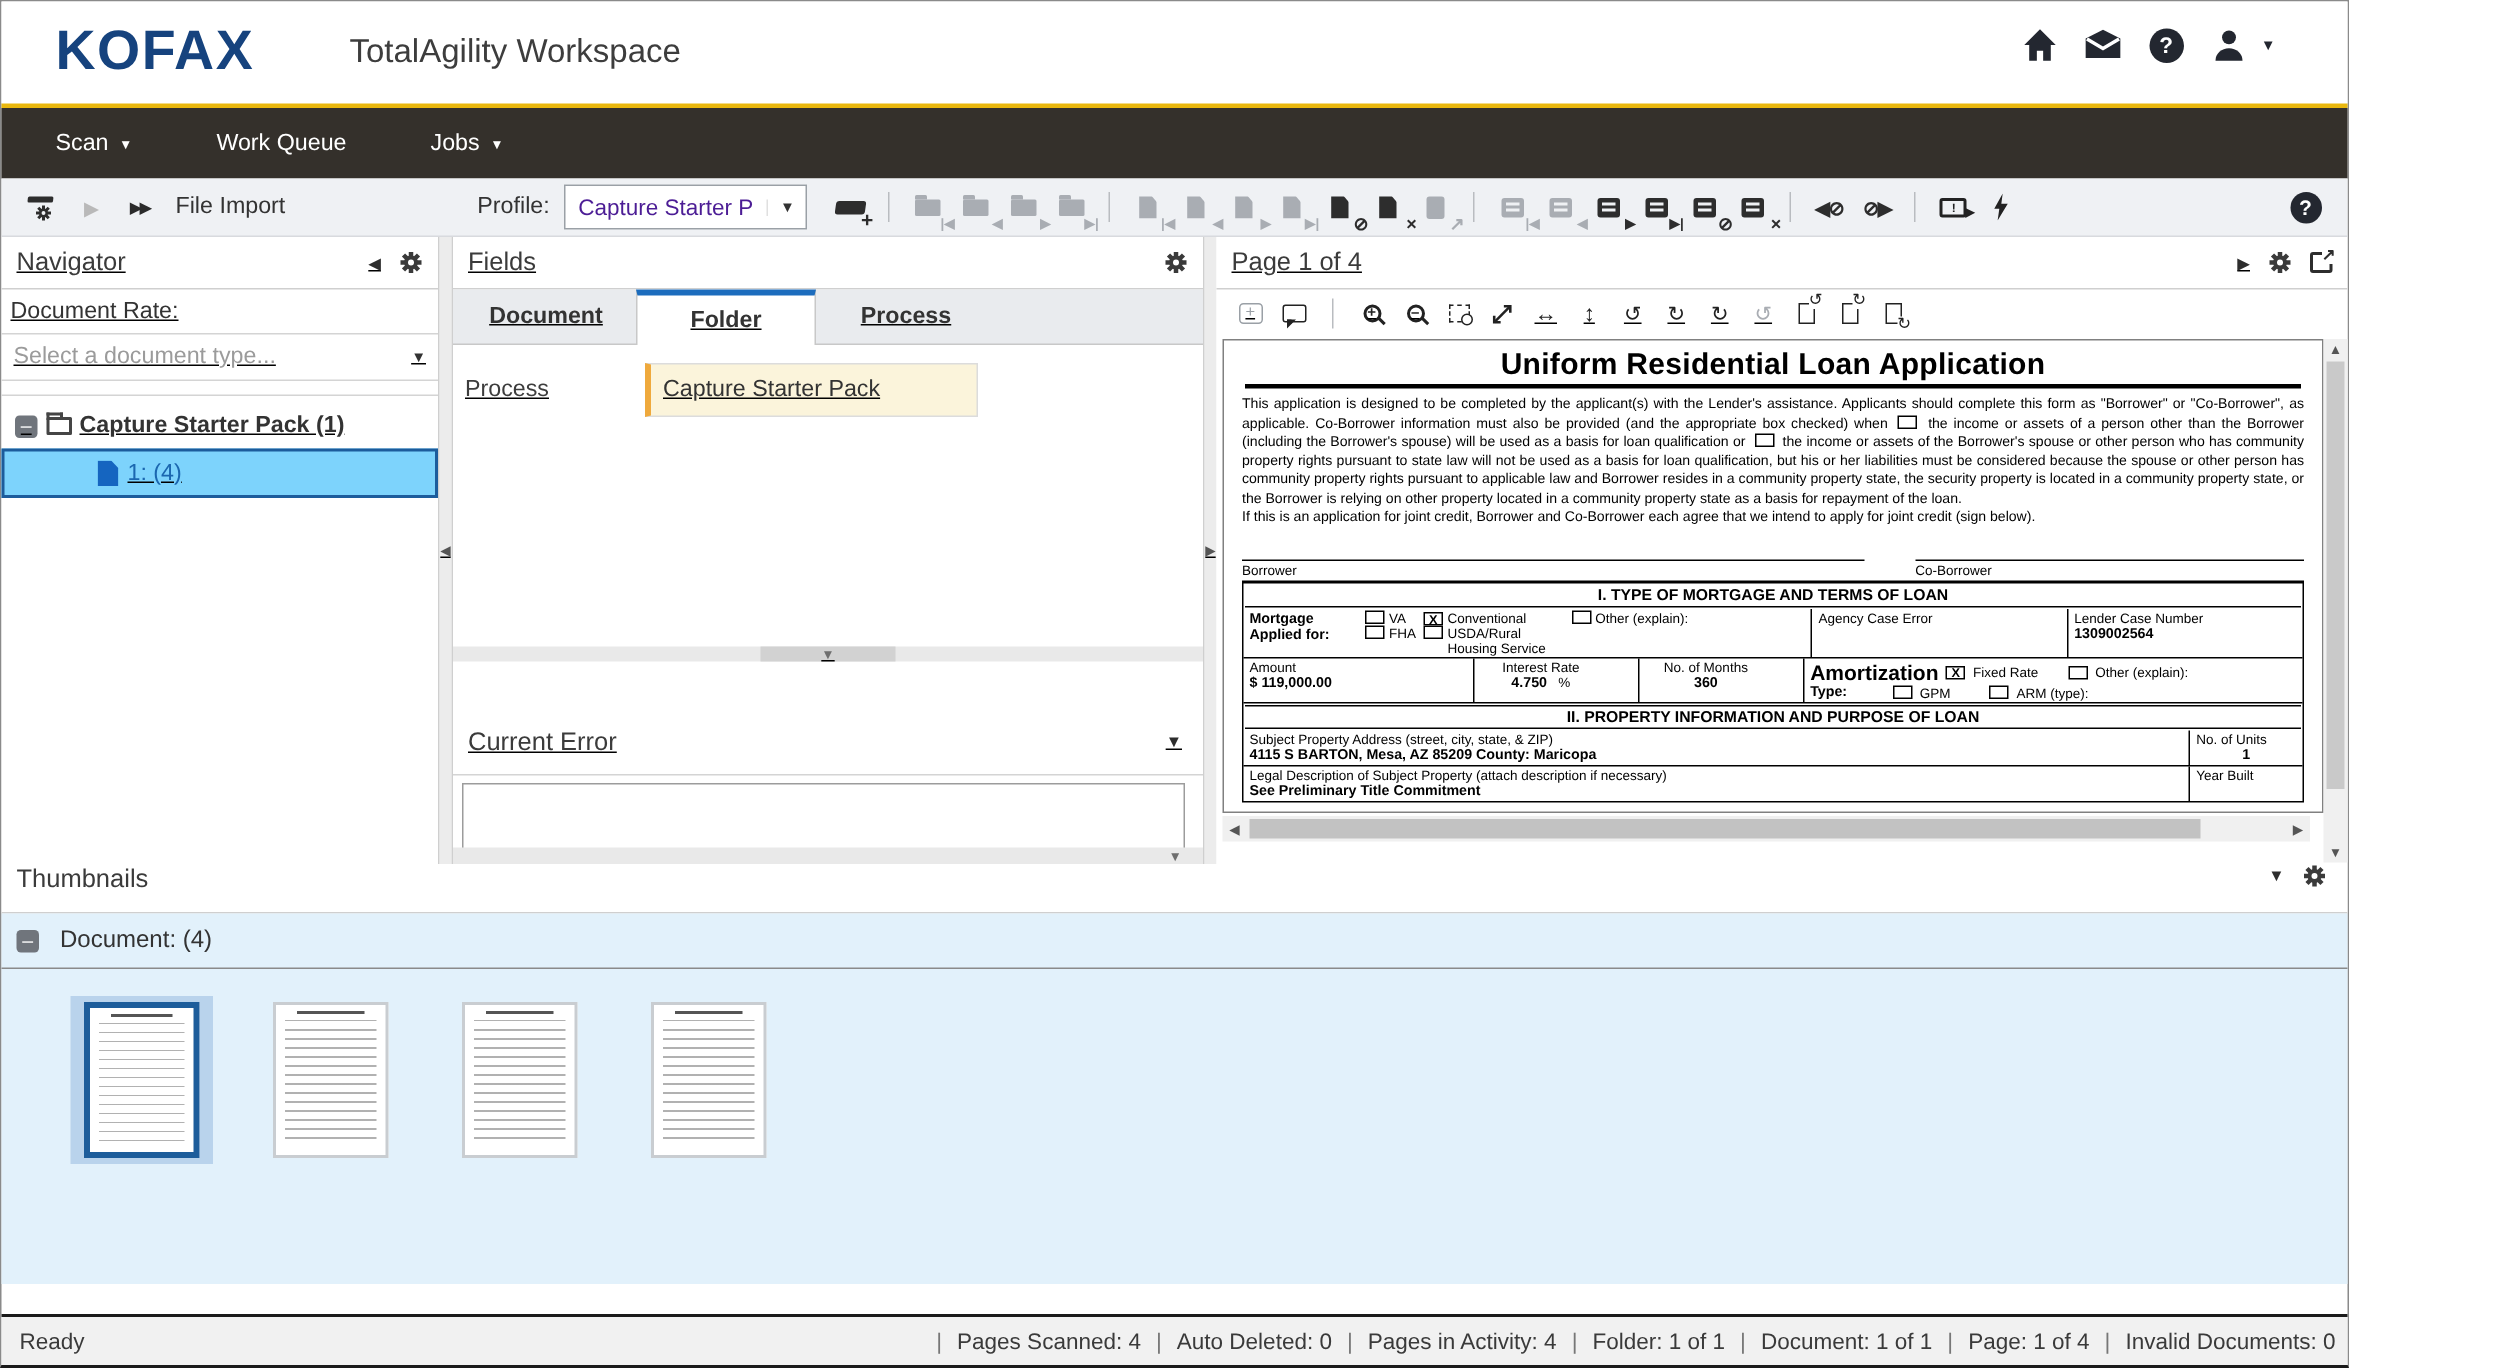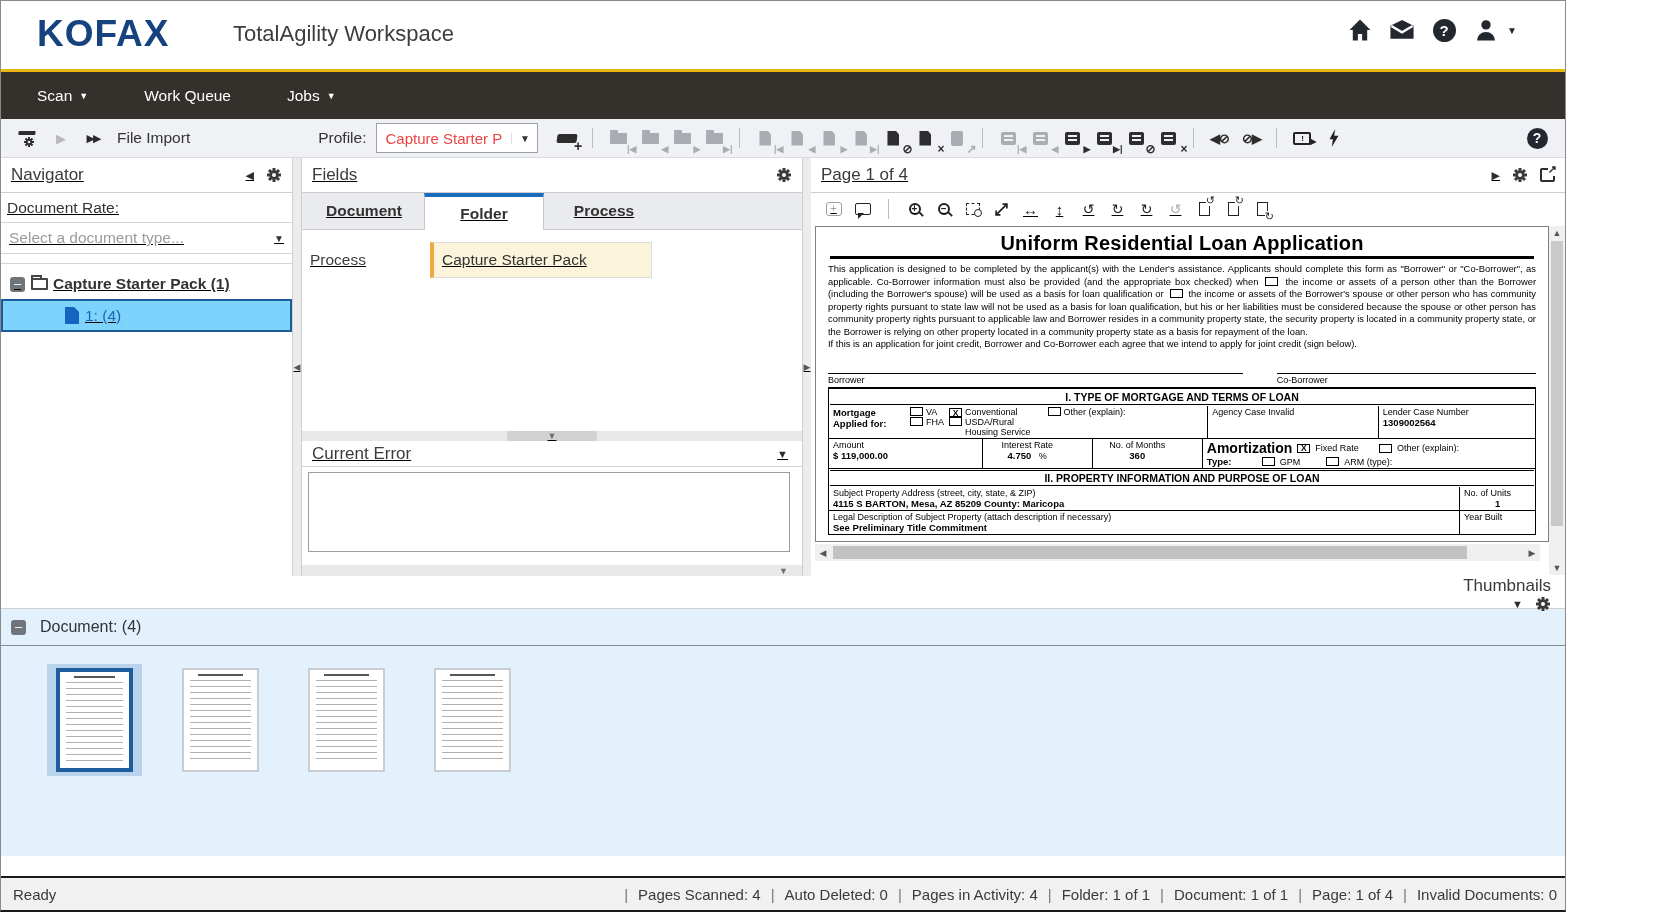--- a/index.html
+++ b/index.html
@@ -25,21 +25,21 @@
 
   
   .toolbar { position:absolute; left:0; top:118px; width:100%; height:39px; background:#eff1f4; border-bottom:1px solid #d8dade;
              display:flex; align-items:center; padding:0 12px; }
   .tb-lbl { font-size:15.5px; color:#333; }
   .vsep { width:1px; height:20px; background:#b9bcc0; margin:0 9px; flex:none; }
   .tb-btn { position:relative; width:26px; height:24px; display:flex; align-items:center; justify-content:center; cursor:pointer; flex:none; margin:0 3px; }
   .play { font-size:13px; color:#b9b9b9; }
   .ffwd { font-size:11px; color:#2b2b2b; letter-spacing:-2px; }
   .profile-select { width:162px; height:30px; background:#fff; border:1px solid #9aa0a6; margin-left:10px; display:flex; align-items:center; cursor:pointer; }
-  .profile-select .val { flex:1; font-size:15px; color:#ef4444; padding-left:8px; white-space:nowrap; overflow:hidden; }
+  .profile-select .val { flex:1; font-size:15px; color:#4c1d95; padding-left:8px; white-space:nowrap; overflow:hidden; }
   .profile-select .sel-caret { width:26px; text-align:center; font-size:10px; color:#333; border-left:1px solid #e0e0e0; }
 
   
   .ic-folder { position:relative; width:17px; height:11px; border-radius:1px; }
   .ic-folder::before { content:""; position:absolute; left:0; top:-3px; width:8px; height:3px; background:inherit; border-radius:1px 1px 0 0; }
   .ic-page { position:relative; width:12px; height:15px; clip-path:polygon(0 0,68% 0,100% 30%,100% 100%,0 100%); }
   .ic-doc { position:relative; width:15px; height:13px; border-radius:2px; }
   .ic-doc::before { content:""; position:absolute; left:3px; top:3px; right:3px; height:2px; background:#eff1f4; box-shadow:0 4px 0 #eff1f4; }
   .dk { background:#2d2d2d; } .gy { background:#a9adb3; }
   .ov { position:absolute; right:-5px; bottom:-4px; font-size:9px; line-height:1; font-weight:700;
@@ -88,21 +88,21 @@
   
   .tabs { height:37px; background:#e9ebee; border-bottom:1px solid #c8c8c8; display:flex; padding-left:2px; }
   .tab { width:120px; display:flex; align-items:center; justify-content:center; font-size:15.5px; font-weight:700; color:#333; cursor:pointer; }
   .tab.active { background:#fff; border-left:1px solid #c8c8c8; border-right:1px solid #c8c8c8; border-top:4px solid #1c6cbd; margin-bottom:-1px; }
   .field-row { display:flex; align-items:center; padding:12px 8px; }
   .field-lbl { width:120px; font-size:15.5px; color:#3d3d3d; }
   .field-input { width:222px; height:36px; background:#fbf4db; border:1px solid #dcdcdc; border-left:4px solid #efa93c; font-size:15.5px; color:#333; display:flex; align-items:center; padding-left:8px; cursor:text; }
   .fields-body { height:201px; }
   .splitter-h { height:10px; background:#e9e9e9; display:flex; align-items:center; justify-content:center; cursor:row-resize; }
   .splitter-h .pill { background:#d2d2d2; width:90px; text-align:center; font-size:9px; color:#6e6e6e; line-height:10px; }
-  .err-hdr { height:26px; border-bottom:1px solid #d4d4d4; display:flex; align-items:center; padding:0 14px 0 10px; }
+  .err-hdr { height:44px; border-bottom:1px solid #d4d4d4; display:flex; align-items:center; padding:0 14px 0 10px;margin-top:32px; }
   .err-title { flex:1; font-size:17px; color:#3b3b3b; }
   .err-box { margin:5px 12px 0 6px; height:80px; border:1px solid #9c9c9c; background:#fff; }
   .fields-bottom { position:absolute; bottom:0; left:0; right:0; height:11px; background:#e9e9e9; display:flex; align-items:center; justify-content:flex-end; padding-right:14px; }
   .fields-bottom span { font-size:9px; color:#6e6e6e; }
 
   
   .pg-toolbar { height:32px; display:flex; align-items:center; padding-left:10px; gap:4px; }
   .pt-btn { position:relative; width:25px; height:22px; display:flex; align-items:center; justify-content:center; cursor:pointer; flex:none; }
   .note-add { width:16px; height:14px; border:1.6px solid #9aa0a6; border-radius:3px; color:#9aa0a6; font-size:11px; line-height:11px; text-align:center; }
   .bubble { position:relative; width:16px; height:12px; border:1.8px solid #222; border-radius:2px; }
@@ -142,21 +142,21 @@
   .lf-row:last-child { border-bottom:none; }
   .lf-cell { border-left:1px solid #000; padding:1px 4px; font-size:9px; }
   .lf-cell:first-child { border-left:none; }
   .lf-val { font-weight:700; font-size:9.5px; }
   .mort-grid { display:flex; gap:2px; font-size:9px; }
   .mort-col b { font-size:9.5px; }
   .amort-line { display:flex; align-items:center; gap:2px; }
 
   
   .thumbs-panel { position:absolute; left:0; top:575px; width:100%; height:280px; }
-  .thumbs-hdr { height:33px; background:#fff; border-bottom:1px solid #cfcfcf; display:flex; align-items:flex-end; padding:0 14px 0 10px;flex-direction:column; }
+  .thumbs-hdr { height:33px; background:#fff; border-bottom:1px solid #cfcfcf; display:flex; align-items:flex-start; padding:0 14px 0 10px; }
   .thumbs-title { flex:1; font-size:17px; color:#3b3b3b; }
   .thumbs-body { height:247px; background:#e2f1fb; }
   .thumb-group { height:37px; display:flex; align-items:center; border-bottom:1px solid #8a8a8a; }
   .thumb-group .minus-box { margin:0 14px 0 10px; }
   .thumb-group-lbl { font-size:16px; color:#333; }
   .thumb-strip { display:flex; gap:31px; padding:18px 0 0 46px; }
   .thumb-item { width:95px; height:112px; display:flex; align-items:center; justify-content:center; cursor:pointer; }
   .thumb-page { width:77px; height:104px; background:#fff; border:2px solid #c9cdd1; position:relative; }
   .thumb-page::before { content:""; position:absolute; left:6px; right:6px; top:10px; bottom:6px;
       background:repeating-linear-gradient(to bottom, rgba(100,100,100,.5) 0 1px, transparent 1px 6px); }
@@ -532,21 +532,21 @@
             <div class="lf-sec first">I. TYPE OF MORTGAGE AND TERMS OF LOAN</div>
             <div class="lf-row">
               <div class="lf-cell" style="flex:5.2;">
                 <div class="mort-grid">
                   <div class="mort-col" style="width:72px;"><b>Mortgage</b><br><b>Applied for:</b></div>
                   <div class="mort-col"><span class="cbx"></span><span>VA</span><br><span class="cbx"></span><span>FHA</span></div>
                   <div class="mort-col" style=""><span class="cbx">X</span><span>Conventional</span><br><span class="cbx"></span><span>USDA/Rural</span><br><span style="margin-left:19px;">Housing Service</span></div>
                   <div class="mort-col" style="margin-left:12px;"><span class="cbx"></span><span>Other (explain):</span></div>
                 </div>
               </div>
-              <div class="lf-cell" style="flex:2.1;">Agency Case Invalid</div>
+              <div class="lf-cell" style="flex:2.1;">Agency Case Error</div>
               <div class="lf-cell" style="flex:2.2;">
                 <span>Lender Case Number</span><br><span class="lf-val">1309002564</span>
               </div>
             </div>
             <div class="lf-row">
               <div class="lf-cell" style="flex:2;"><span>Amount</span><br><span class="lf-val">$ 119,000.00</span></div>
               <div class="lf-cell" style="flex:1.3; text-align:center;"><span>Interest Rate</span><br><span class="lf-val">4.750</span>&nbsp;&nbsp;&nbsp;<span>%</span></div>
               <div class="lf-cell" style="flex:1.3; text-align:center;"><span>No. of Months</span><br><span class="lf-val">360</span></div>
               <div class="lf-cell" style="flex:5.2;">
                 <span class="amort-line">

